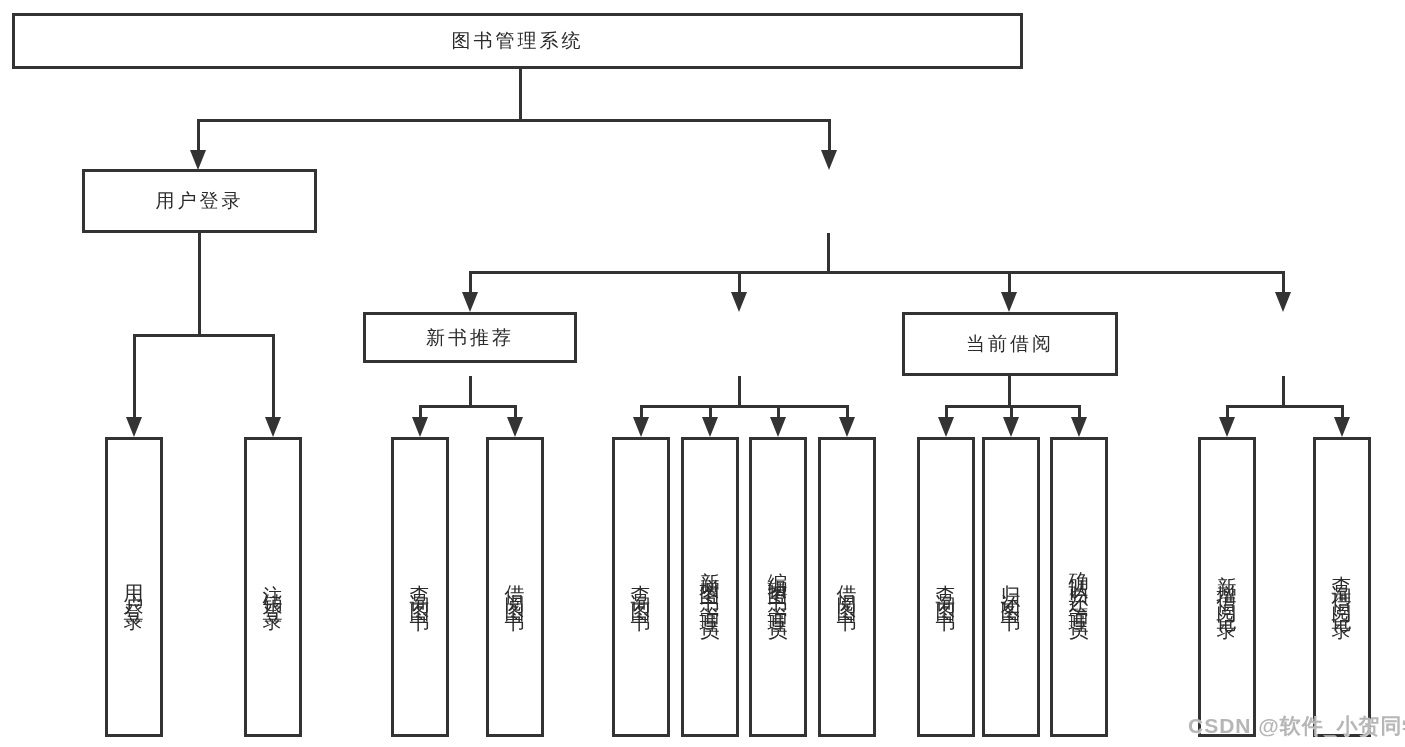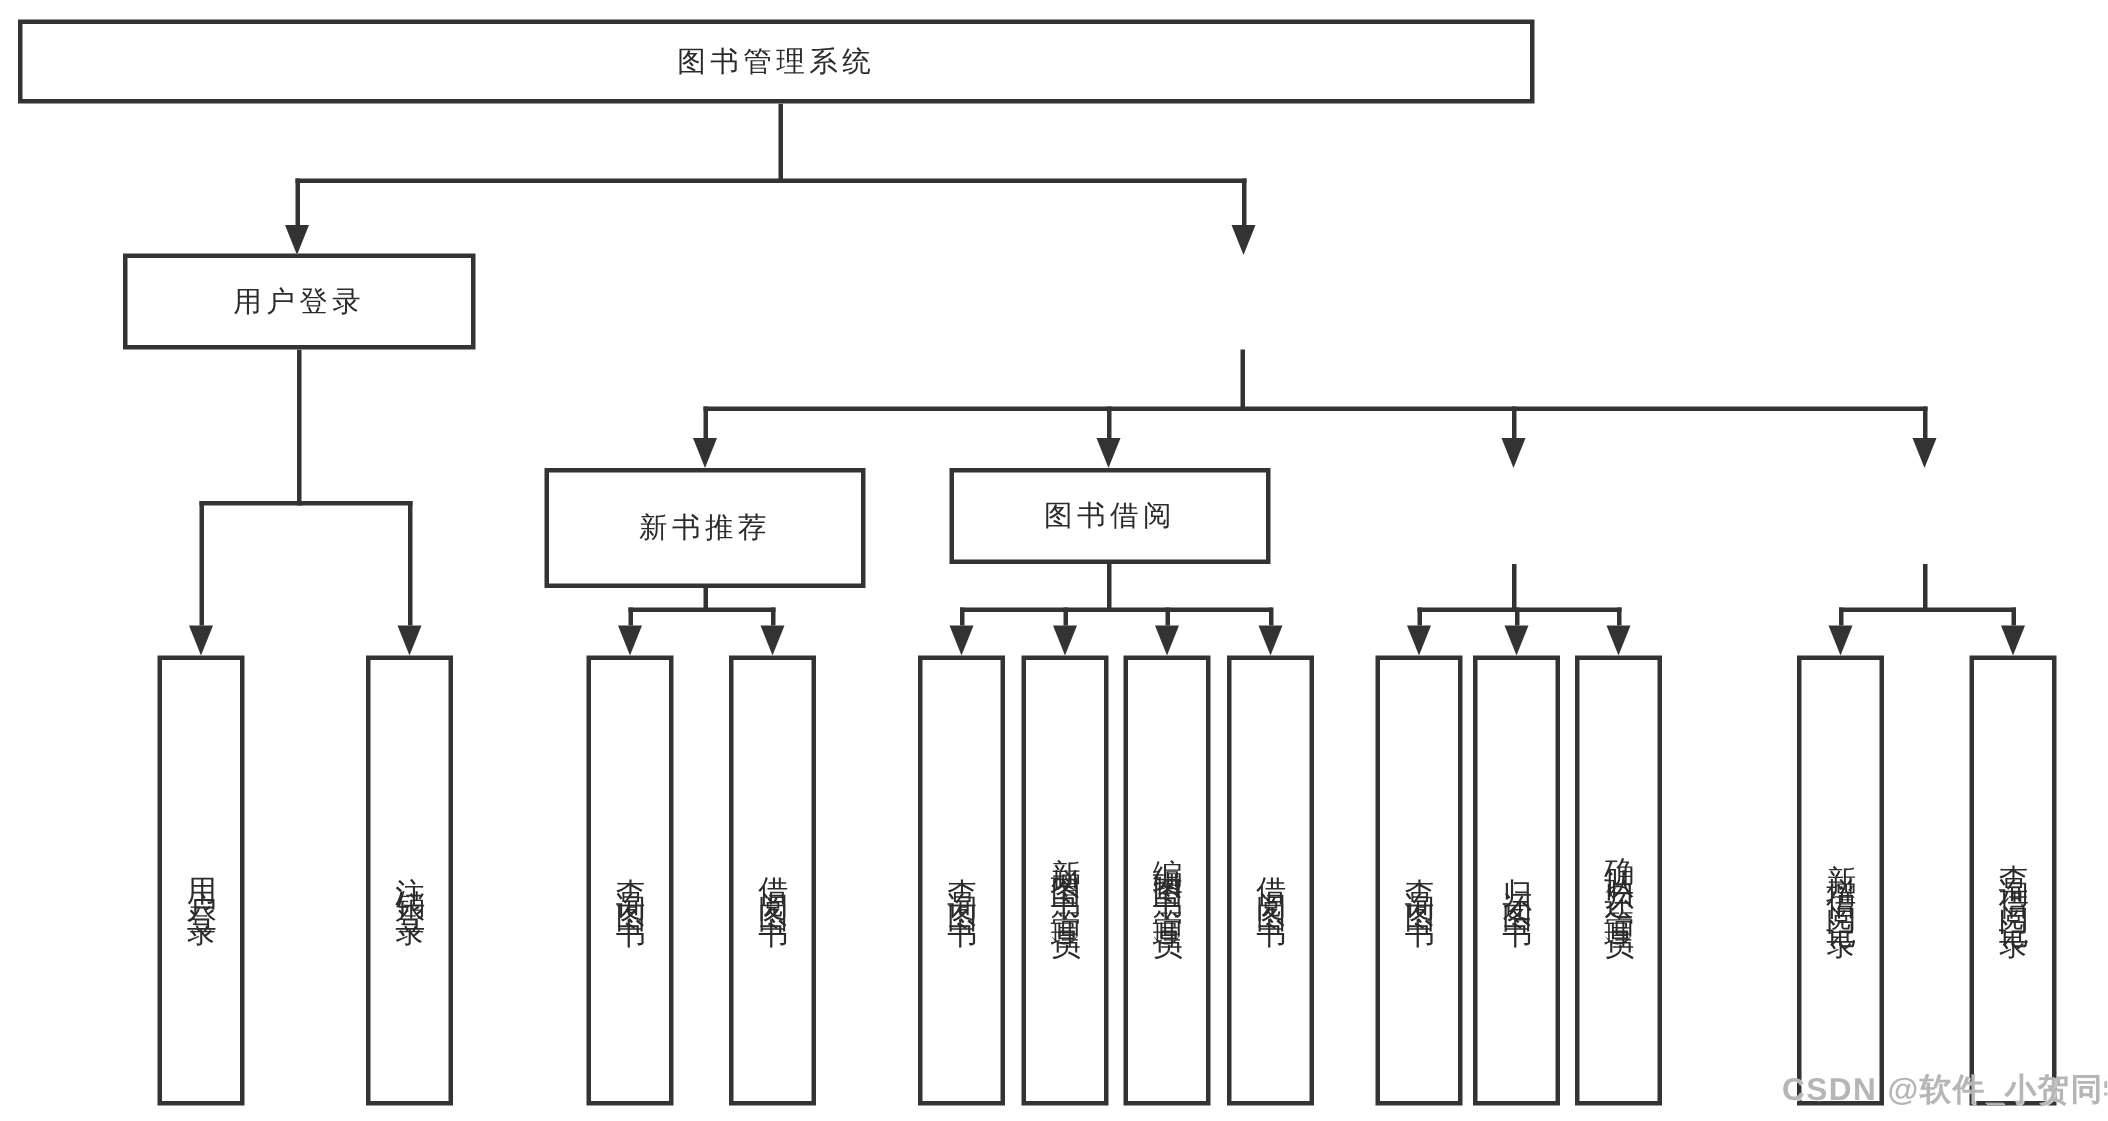--- a/index.html
+++ b/index.html
@@ -129,24 +129,24 @@
     <div class="arr" style="left:1219px;top:417px;"></div>
     <div class="vl" style="left:1341px;top:405px;height:12px;"></div>
     <div class="arr" style="left:1334px;top:417px;"></div>
   </div>
 
   <div class="box hbox" style="left:12px;top:13px;width:1011px;height:56px;">图书管理系统</div>
 
   <div class="box hbox" style="left:82px;top:169px;width:235px;height:64px;">用户登录</div>
 
 
-  <div class="box hbox" style="left:363px;top:312px;width:214px;height:80px;">新书推荐</div>
+  <div class="box hbox" style="left:363px;top:312px;width:214px;height:51px;">新书推荐</div>
 
-  <div class="box hbox" style="left:633px;top:312px;width:214px;height:64px;">图书借阅</div>
 
+  <div class="box hbox" style="left:902px;top:312px;width:216px;height:64px;">当前借阅</div>
 
 
   <div class="box" style="left:105px;top:437px;width:58px;height:300px;">
     <span class="vt">用户登录</span>
   </div>
   <div class="box" style="left:244px;top:437px;width:58px;height:300px;">
     <span class="vt">注销登录</span>
   </div>
 
   <div class="box" style="left:391px;top:437px;width:58px;height:300px;">

